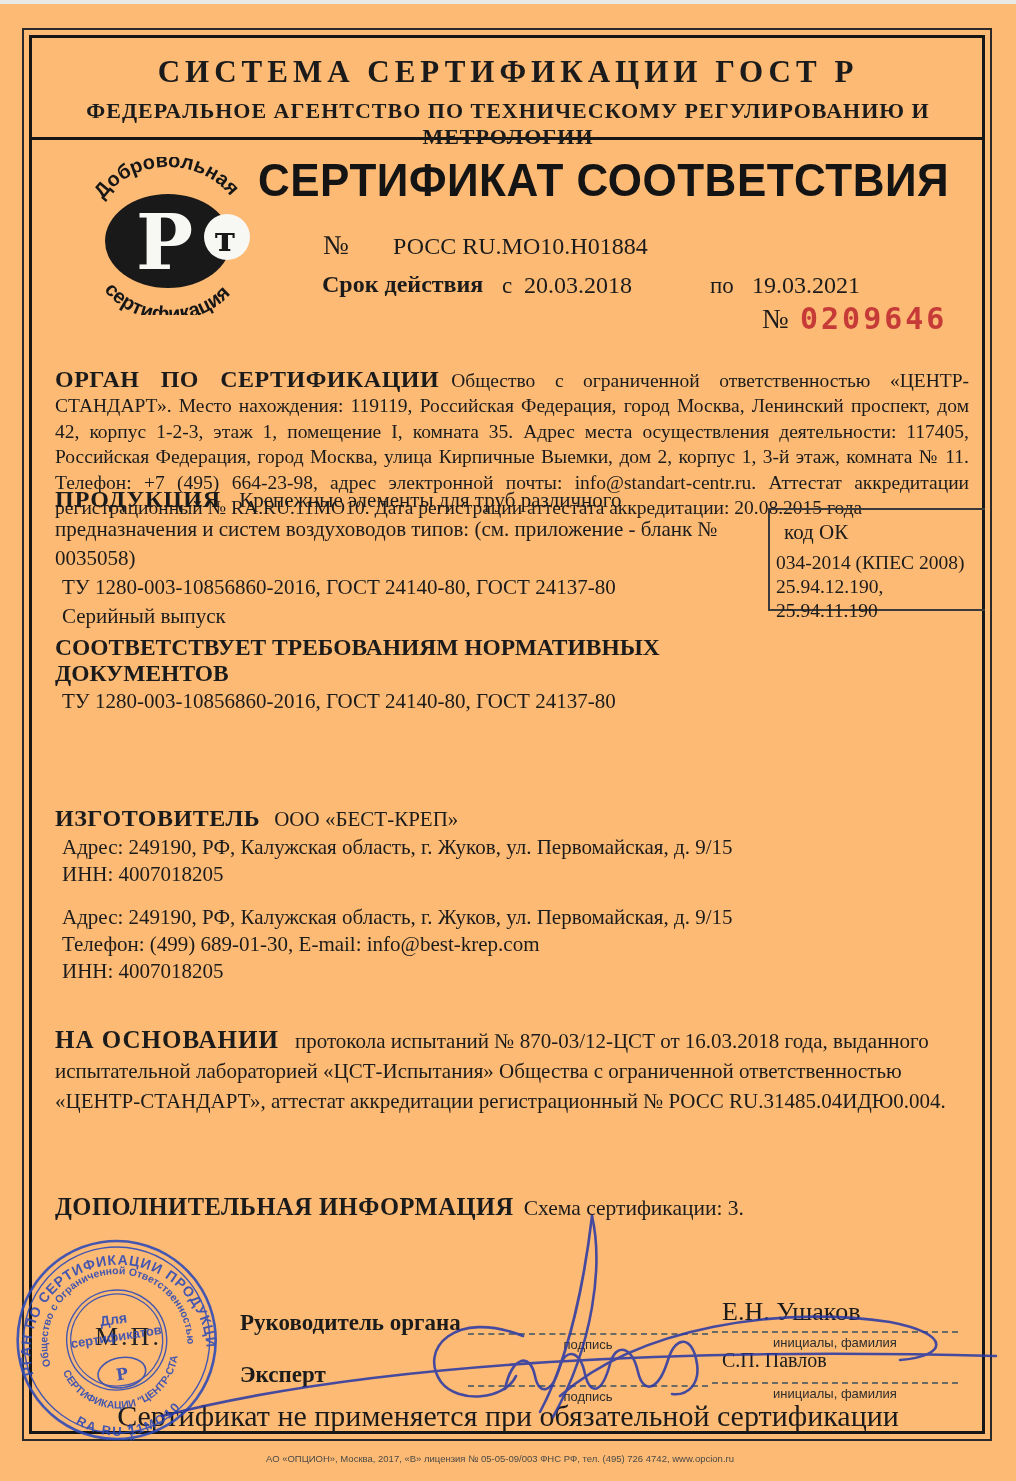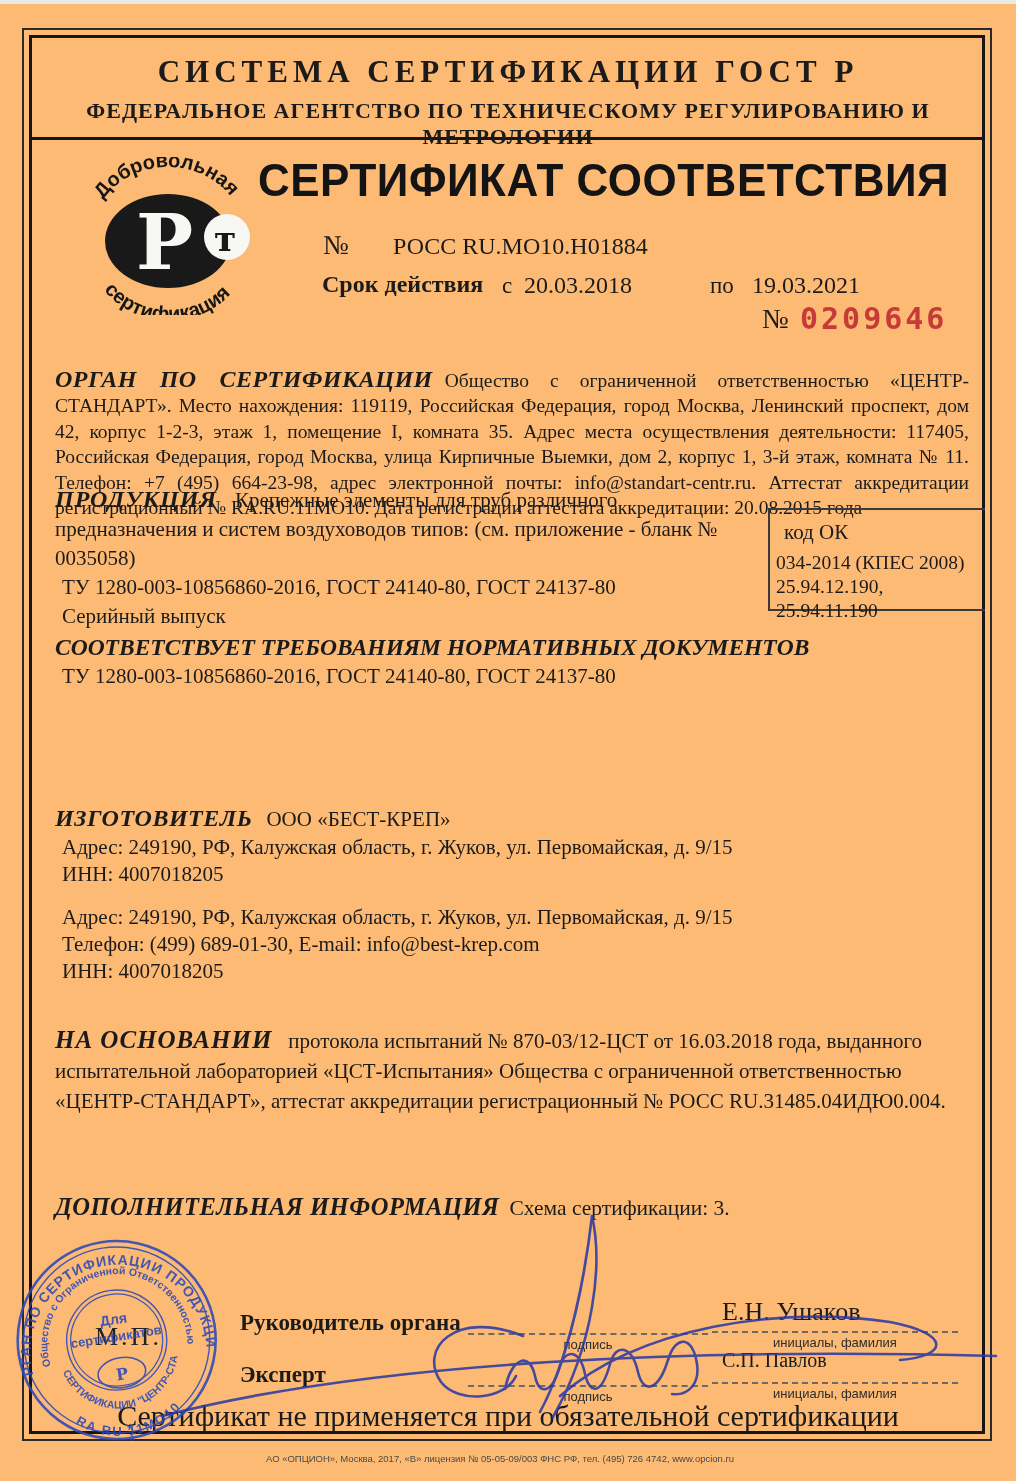--- a/index.html
+++ b/index.html
@@ -22,21 +22,21 @@
   .no-value{left:393px; top:229px; font-size:24px; z-index:2;}
   .val-label{left:322px; top:267px; font-size:24px; font-weight:700; z-index:2;}
   .val-from-w{left:502px; top:269px; font-size:23px; z-index:2;}
   .val-from{left:524px; top:268px; font-size:24px; z-index:2;}
   .val-to-w{left:710px; top:269px; font-size:23px; z-index:2;}
   .val-to{left:752px; top:268px; font-size:24px; z-index:2;}
   .form-no-label{left:762px; top:299px; font-size:28px; z-index:2;}
   .form-no{left:800px; top:297px; font-family:"DejaVu Sans Mono", monospace; font-weight:700; font-size:30px; letter-spacing:3px; color:#c63b38; z-index:2;}
   
   .sec{z-index:2; line-height:25.5px; font-size:19.5px;}
-  .shead{font-weight:700;font-style:italic;}
+  .shead{font-weight:700;}
   .organ{left:55px; top:343px; width:914px; text-align:justify;}
   .organ .shead{font-size:24px; letter-spacing:0.5px; margin-right:12px;}
   .product{left:55px; top:481px; width:706px; font-size:21px; line-height:29px;}
   .product .shead{font-size:24px; letter-spacing:1px; margin-right:18px;}
   .codebox{left:768px; width:217px; border:2px solid #3a3a3a; border-right:none; box-sizing:border-box; z-index:2; font-size:20px;}
   .codebox .cb-label{padding:10px 0 0 14px; font-size:21px;}
   .codebox .cb-val{padding:6px 0 0 6px; font-size:19.5px; line-height:24px;}
   .box-ok{top:504px; height:103px;}
   .box-tn{top:655px; height:111px;}
   .conformity{left:55px; top:631px; width:760px;}

